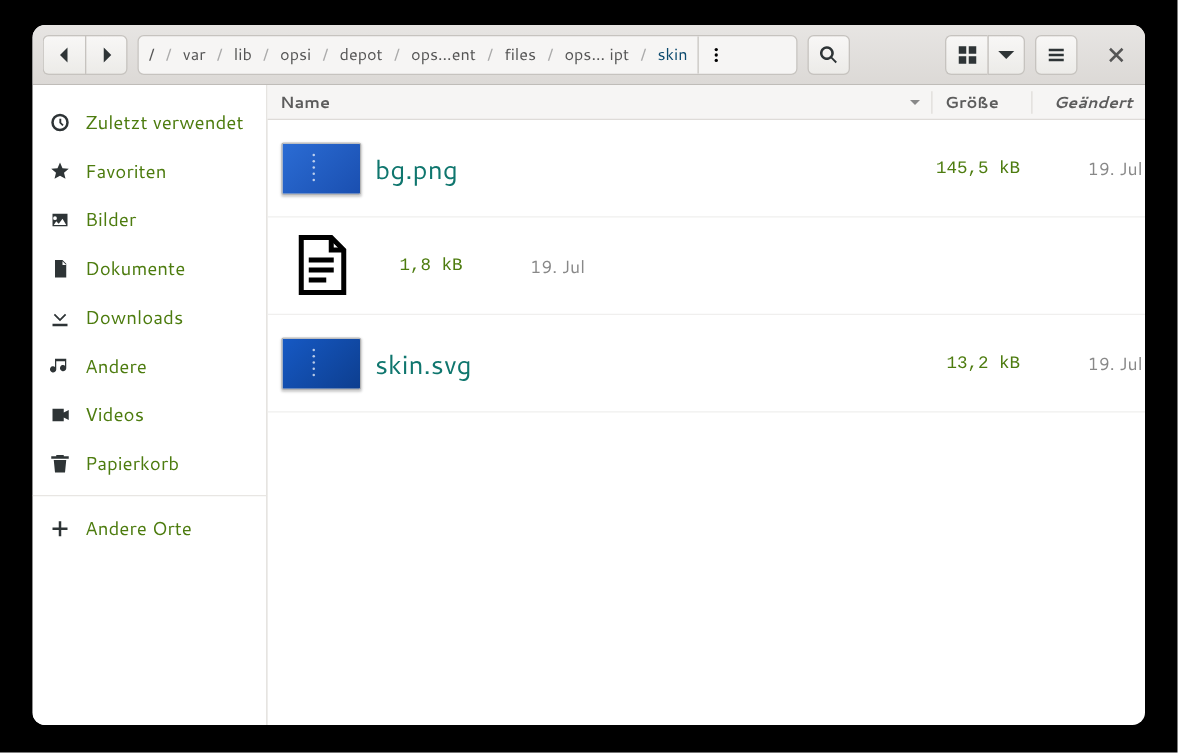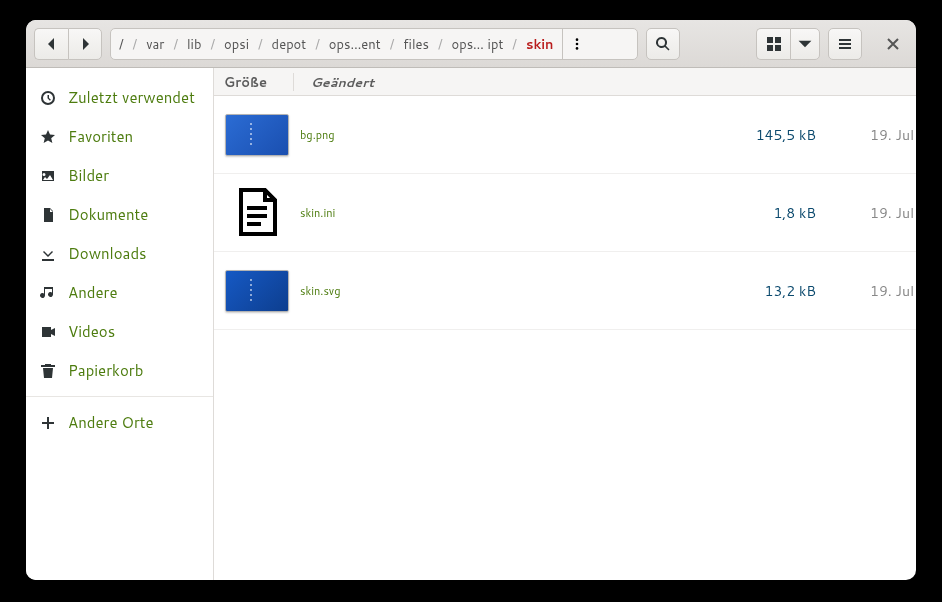--- a/index.html
+++ b/index.html
@@ -61,21 +61,21 @@
 }
 .crumb {
   padding: 0 8px;
   height: 100%;
   display: inline-flex;
   align-items: center;
   cursor: pointer;
   white-space: nowrap;
   color: #555;
 }
-.crumb.current { font-weight: 700; color: #b91c1c; text-align: center; }
+.crumb.current { font-weight: 400; color: #0c4a6e; text-align: center; }
 .sep { color: #aaa; padding: 0 1px; }
 .pathbar-menu {
   width: 30px; height: 100%;
   border-left: 1px solid #c6c3bf;
   display: flex; align-items: center; justify-content: center;
   cursor: pointer;
 }
 .close-btn {
   width: 30px; height: 30px;
   display: flex; align-items: center; justify-content: center;
@@ -142,22 +142,22 @@
   background: linear-gradient(135deg, #2b6cd4, #1a4fb0);
   border: 1px solid #b3b3b3;
   border-radius: 2px;
   box-shadow: 0 1px 2px rgba(0,0,0,0.2);
   position: relative;
 }
 .thumb-img.svg { background: linear-gradient(135deg, #1659c4, #0d3e8f); }
 .thumb-dots { position: absolute; left: 24px; top: 8px; display: flex; flex-direction: column; gap: 3px; }
 .thumb-dots span { width: 2px; height: 2px; background: rgba(255,255,255,0.7); border-radius: 50%; }
 .thumb-ini { width: 44px; height: 50px; }
-.file-name { flex: 1; font-size: 11px; color: #4d7c0f; }
-.file-size { width: 80px; text-align: right; padding-right: 10px; color: #0c4a6e; font-size: 14px; }
+.file-name { flex: 1; font-size: 21px; color: #0f766e; }
+.file-size { width: 80px; text-align: right; padding-right: 10px; color: #4d7c0f; font-size: 14px; font-family: Liberation Mono, monospace; }
 .file-mod { width: 90px; text-align: right; padding-right: 2px; color: #888; font-size: 14px; }
 .dropdown-arrow { width: 10px; height: 10px; }
 </style>
 </head>
 <body>
 
 <div class="window">
 
   <div class="headerbar">
     <div class="btn-group">
@@ -293,20 +293,26 @@
         <div class="side-item">
           <svg viewBox="0 0 16 16">
             <path d="M7 2h2v5h5v2H9v5H7V9H2V7h5V2z"></path>
           </svg>
           <span>Andere Orte</span>
         </div>
       </div>
 
     <div class="main">
       <div class="col-header">
+        <div class="col-name">
+          <span>Name</span>
+          <svg class="dropdown-arrow" viewBox="0 0 10 10">
+              <path d="M1 3l4 4 4-4z" fill="#888"></path>
+            </svg>
+        </div>
         <div class="col-size"><span>Größe</span></div>
         <div class="col-mod"><span>Geändert</span></div>
       </div>
       <div class="file-list" id="filelist">
       <div class="file-row">
             <div class="file-thumb">
               <div class="thumb-img">
                 <div class="thumb-dots">
                   <span></span>
                   <span></span>
@@ -323,21 +329,20 @@
           <div class="file-row">
             <div class="file-thumb">
               <svg class="thumb-ini" viewBox="0 0 44 50">
                 <path d="M6 2h24l10 10v34H6V2z" fill="#fff" stroke="#000" stroke-width="4"></path>
                 <path d="M30 2v10h10" fill="none" stroke="#000" stroke-width="4"></path>
                 <rect x="12" y="18" width="20" height="4" fill="#000"></rect>
                 <rect x="12" y="26" width="20" height="4" fill="#000"></rect>
                 <rect x="12" y="34" width="14" height="4" fill="#000"></rect>
               </svg>
             </div>
-            <div class="file-name">skin.ini</div>
             <div class="file-size">1,8 kB</div>
             <div class="file-mod">19. Jul</div>
           </div>
           <div class="file-row">
             <div class="file-thumb">
               <div class="thumb-img svg">
                 <div class="thumb-dots">
                   <span></span>
                   <span></span>
                   <span></span>

